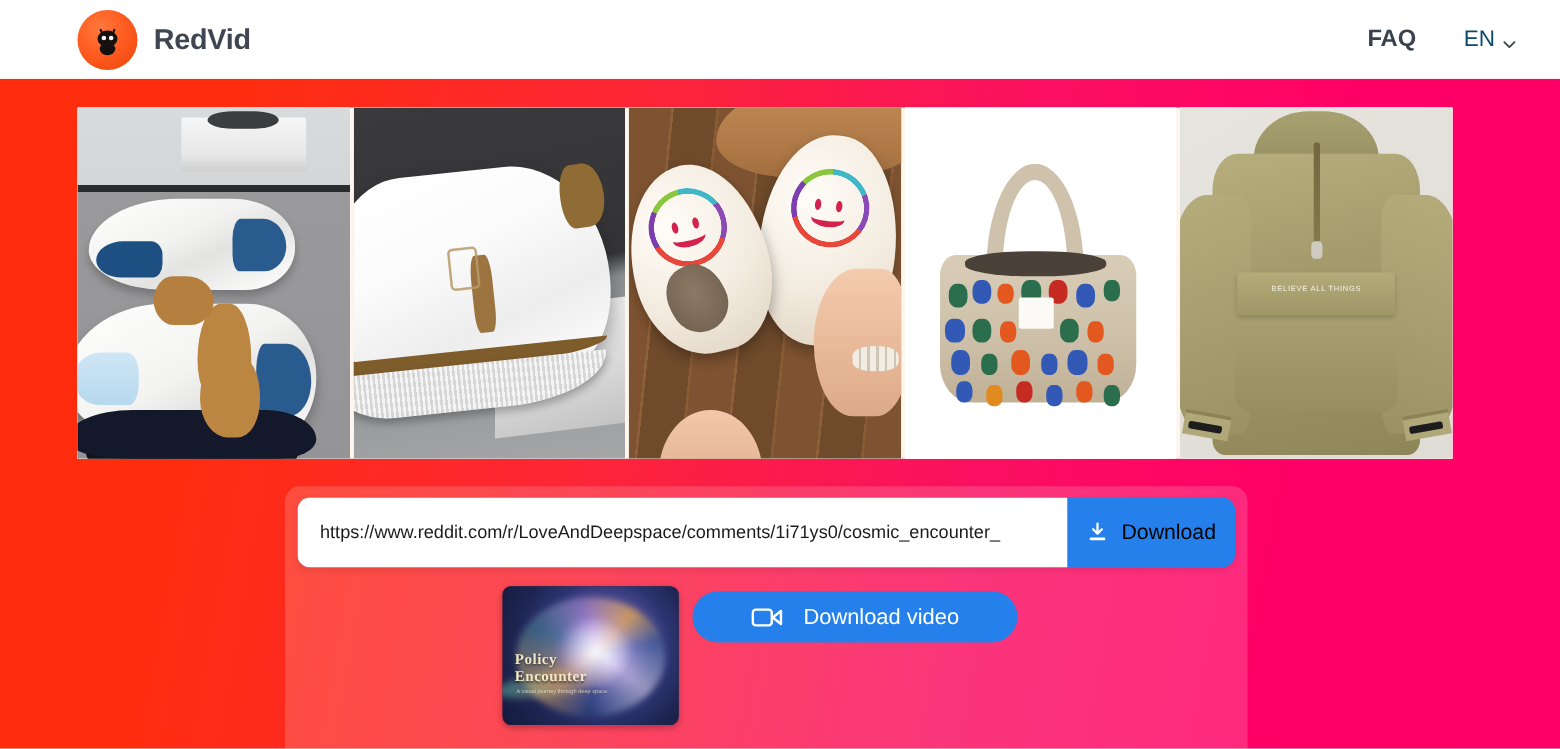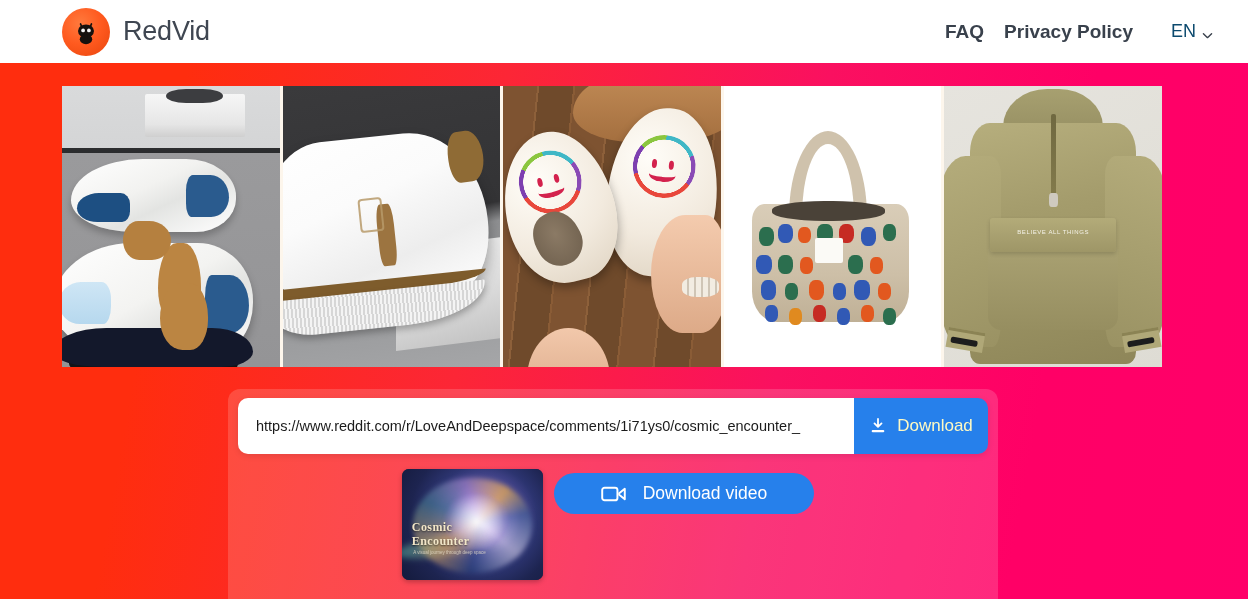--- a/index.html
+++ b/index.html
@@ -44,22 +44,22 @@
     height: 48px;
     border-radius: 50%;
     background: radial-gradient(circle at 38% 32%, #ff7a3d 0%, #ff5a1f 48%, #e8440c 100%);
     display: flex;
     align-items: center;
     justify-content: center;
     flex: none;
   }
 
   .brand-name {
-    font-size: 27px;
-    font-weight: normal;
+    font-size: 23px;
+    font-weight: bold;
     color: #3f4651;
     letter-spacing: -0.2px;
   }
 
   .nav {
     display: flex;
     align-items: center;
     gap: 0;
   }
 
@@ -584,21 +584,21 @@
     flex: none;
     width: 134px;
     height: 56px;
     background: #2680eb;
     border: none;
     display: flex;
     align-items: center;
     justify-content: center;
     gap: 10px;
     cursor: pointer;
-    color: #fef9c3;
+    color: #000000;
     font-size: 17px;
     font-family: "Liberation Sans", sans-serif;
   }
 
   .results-row {
     position: absolute;
     left: 174px;
     top: 80px;
     display: flex;
     align-items: flex-start;
@@ -717,21 +717,20 @@
           <rect x="13.2" y="18" width="3.6" height="4" fill="#15110e"></rect>
           <circle cx="12.1" cy="13.4" r="1.85" fill="#f4f4f4"></circle>
           <circle cx="17.9" cy="13.4" r="1.85" fill="#f4f4f4"></circle>
         </svg>
       </span>
       <span class="brand-name">RedVid</span>
     </div>
 
     <nav class="nav">
       <span class="nav-link">FAQ</span>
-      <span class="nav-link">Privacy Policy</span>
       <span class="nav-lang">
         <span>EN</span>
         <span class="chevron">
           <svg width="13" height="13" viewBox="0 0 14 14" aria-hidden="true">
             <path d="M2.6 5 7 9.3 11.4 5" fill="none" stroke="#39414c" stroke-width="1.5" stroke-linecap="round" stroke-linejoin="round"></path>
           </svg>
         </span>
       </span>
     </nav>
   </div>
@@ -865,21 +864,21 @@
       </div>
 
       <div class="results-row">
 
         <div class="thumb">
           <div class="thumb-galaxy"></div>
           <div class="thumb-swirl-a"></div>
           <div class="thumb-swirl-b"></div>
           <div class="thumb-streak"></div>
           <div class="thumb-title">
-            <div>Cosmic</div>
+            <div>Policy</div>
             <div>Encounter</div>
           </div>
           <div class="thumb-sub">A visual journey
 through deep space</div>
         </div>
 
         <div class="media-buttons">
 
           <button class="media-btn">
             <span class="icon">

